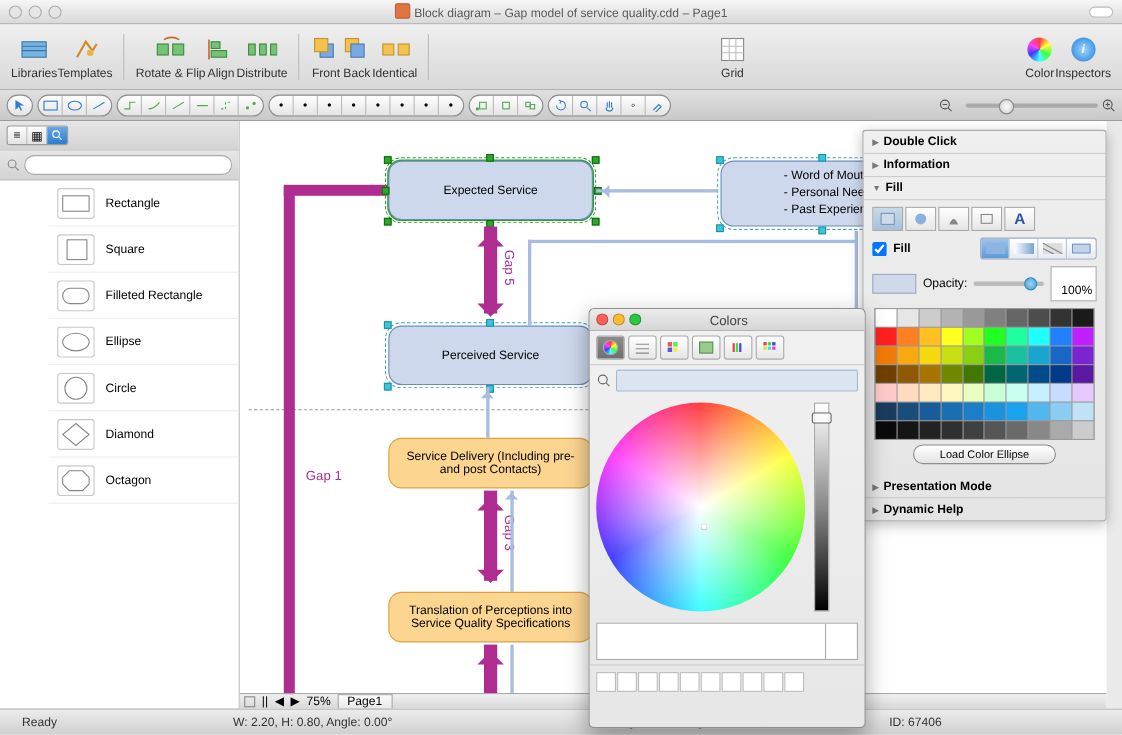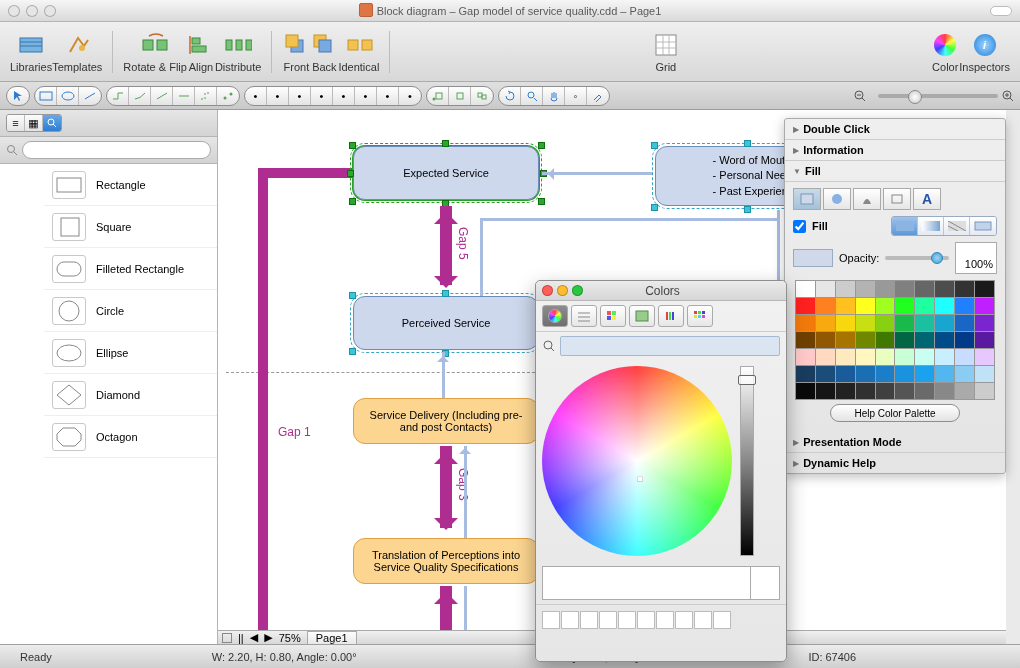--- a/index.html
+++ b/index.html
@@ -402,32 +402,32 @@
           <div class="thumb">
             <svg width="32" height="26">
               <rect x="4" y="6" width="24" height="14" rx="7"></rect>
             </svg>
           </div>
           <span>Filleted Rectangle</span>
         </div>
         <div class="shapeitem">
           <div class="thumb">
             <svg width="32" height="26">
-              <circle cx="16" cy="13" r="10"></circle>
-            </svg>
-          </div>
-          <span>Circle</span>
+              <ellipse cx="16" cy="13" rx="12" ry="8"></ellipse>
+            </svg>
+          </div>
+          <span>Ellipse</span>
         </div>
         <div class="shapeitem">
           <div class="thumb">
             <svg width="32" height="26">
-              <ellipse cx="16" cy="13" rx="12" ry="8"></ellipse>
-            </svg>
-          </div>
-          <span>Ellipse</span>
+              <circle cx="16" cy="13" r="10"></circle>
+            </svg>
+          </div>
+          <span>Circle</span>
         </div>
         <div class="shapeitem">
           <div class="thumb">
             <svg width="32" height="26">
               <path d="M16 3 L28 13 L16 23 L4 13 Z"></path>
             </svg>
           </div>
           <span>Diamond</span>
         </div>
         <div class="shapeitem">
@@ -681,21 +681,21 @@
         <div style="background: rgb(21, 21, 21);"></div>
         <div style="background: rgb(34, 34, 34);"></div>
         <div style="background: rgb(48, 48, 48);"></div>
         <div style="background: rgb(64, 64, 64);"></div>
         <div style="background: rgb(85, 85, 85);"></div>
         <div style="background: rgb(106, 106, 106);"></div>
         <div style="background: rgb(136, 136, 136);"></div>
         <div style="background: rgb(170, 170, 170);"></div>
         <div style="background: rgb(204, 204, 204);"></div>
       </div>
-    <div class="loadbtn">Help Color Palette</div>
+    <div class="loadbtn">Load Color Ellipse</div>
   </div>
   <div class="inspsec">
       <span class="tri">▶</span>
       <b>Presentation Mode</b>
     </div>
   <div class="inspsec" style="border-bottom:none">
       <span class="tri">▶</span>
       <b>Dynamic Help</b>
     </div>
 </div>

